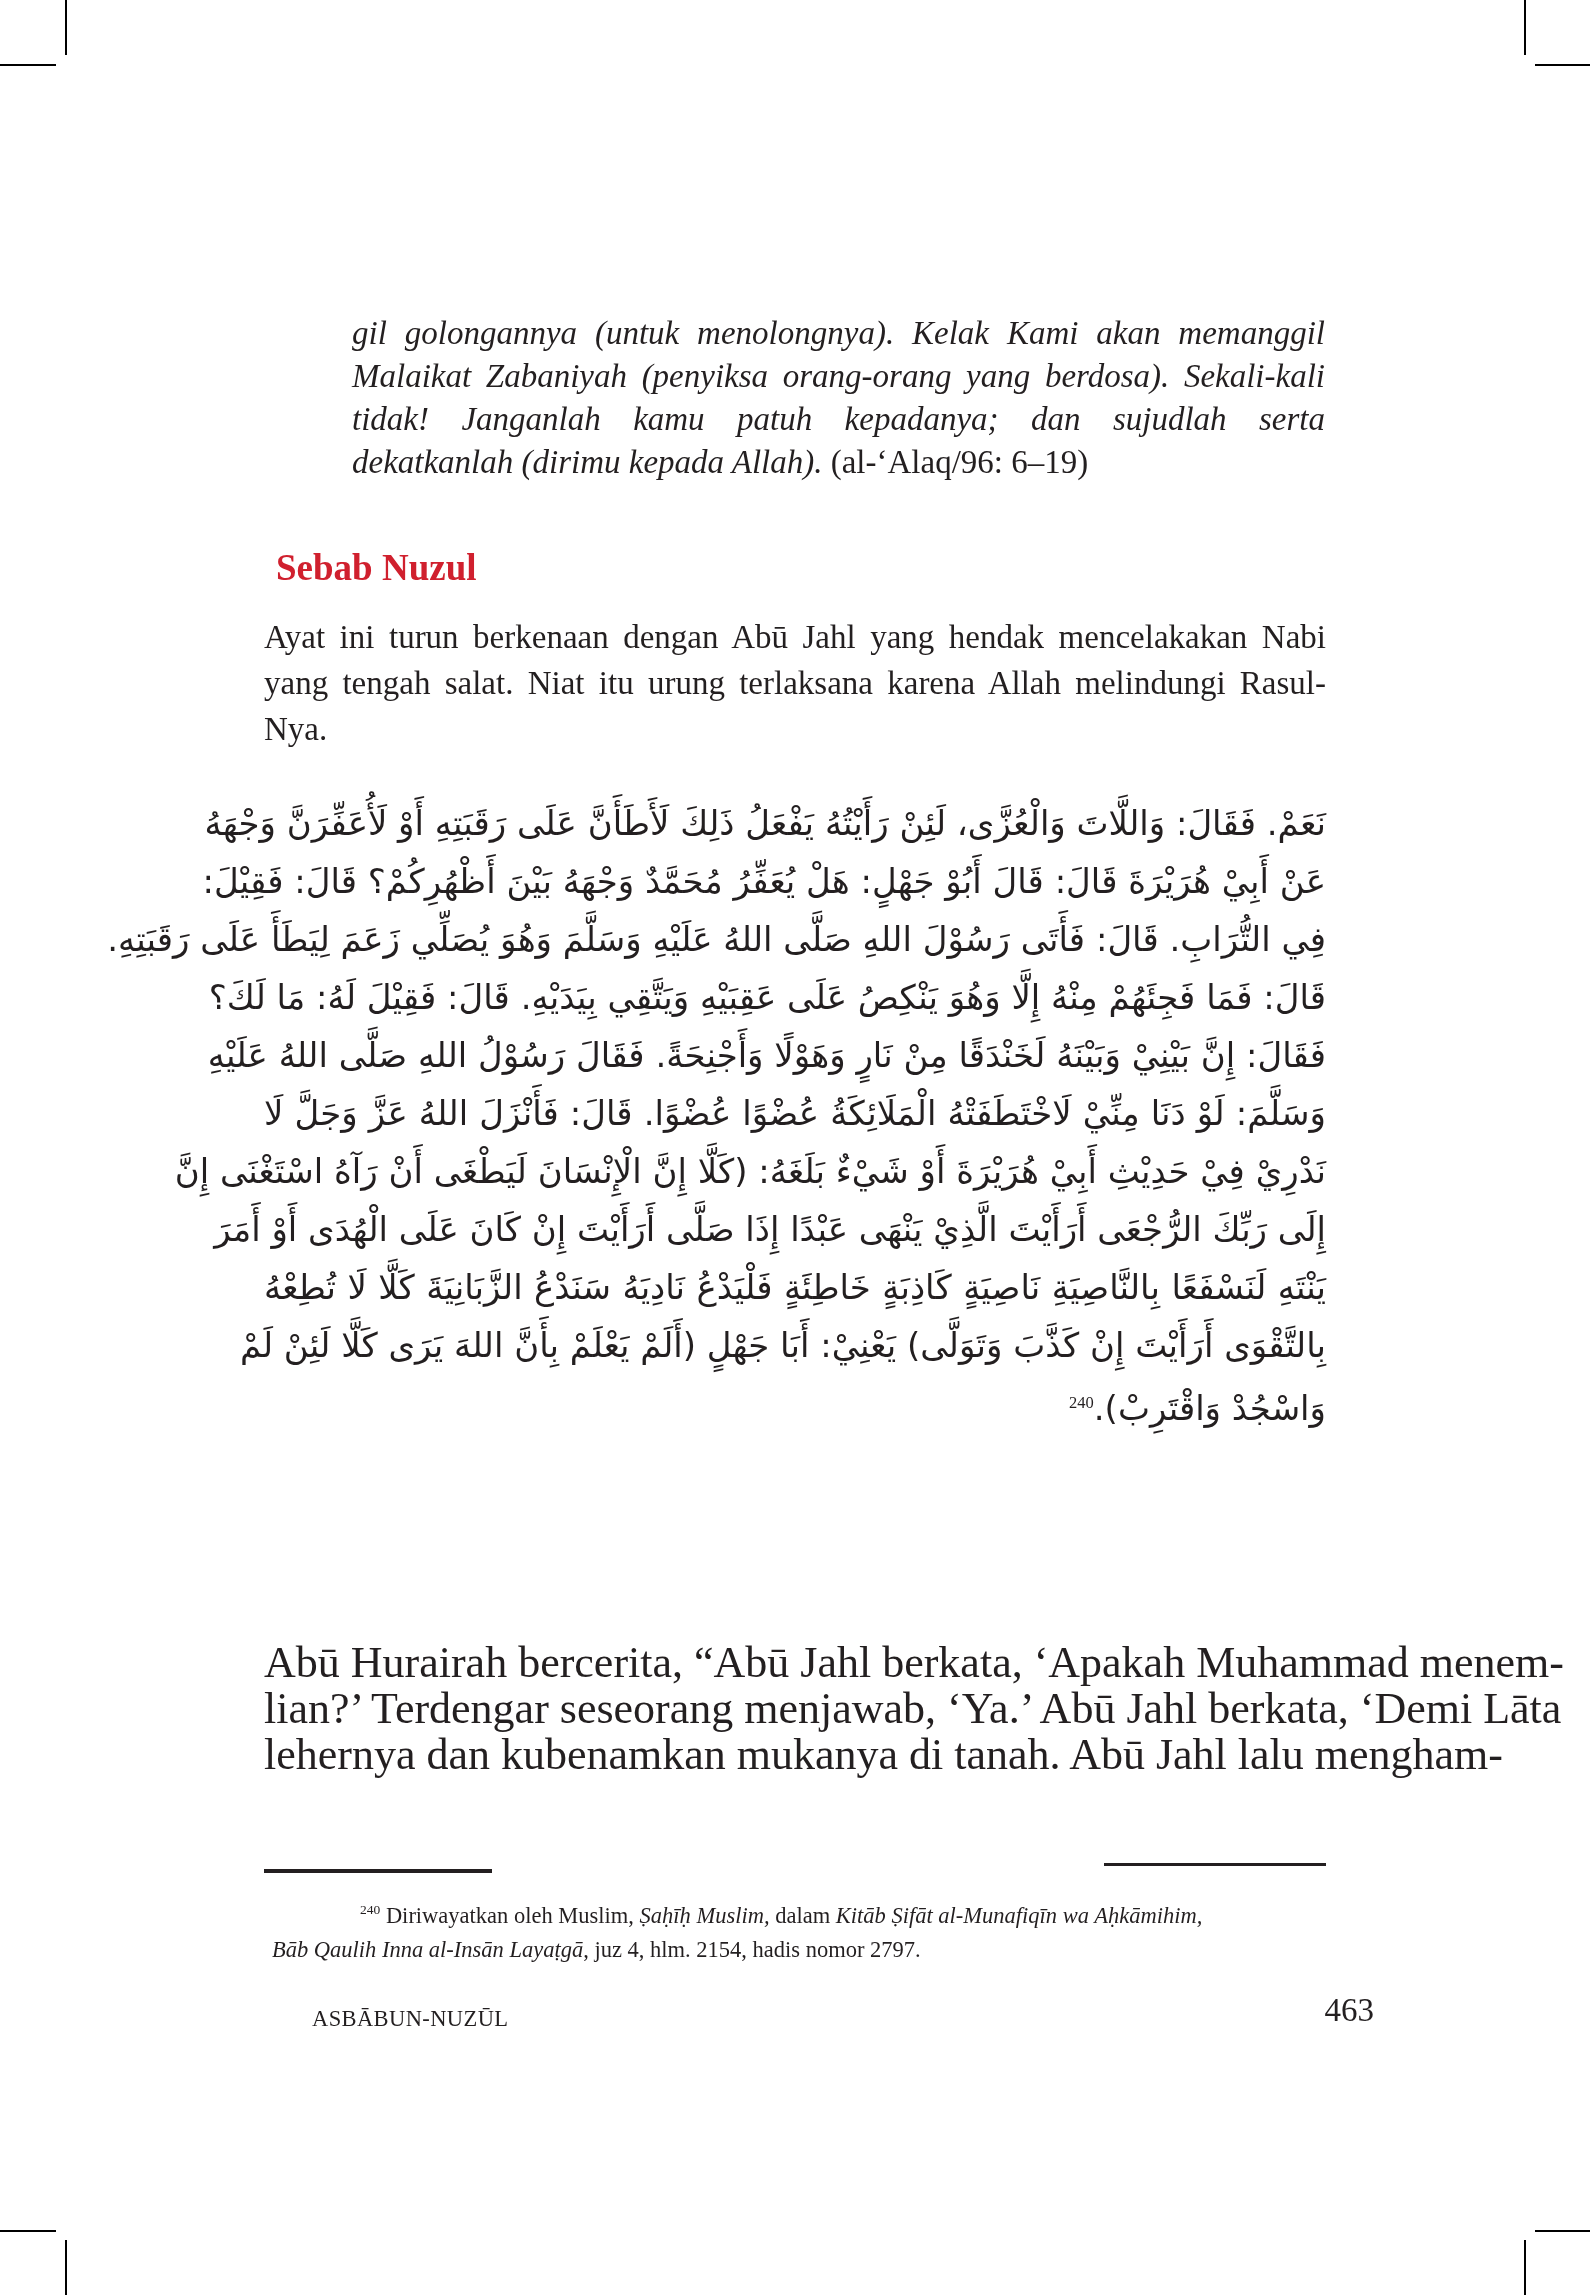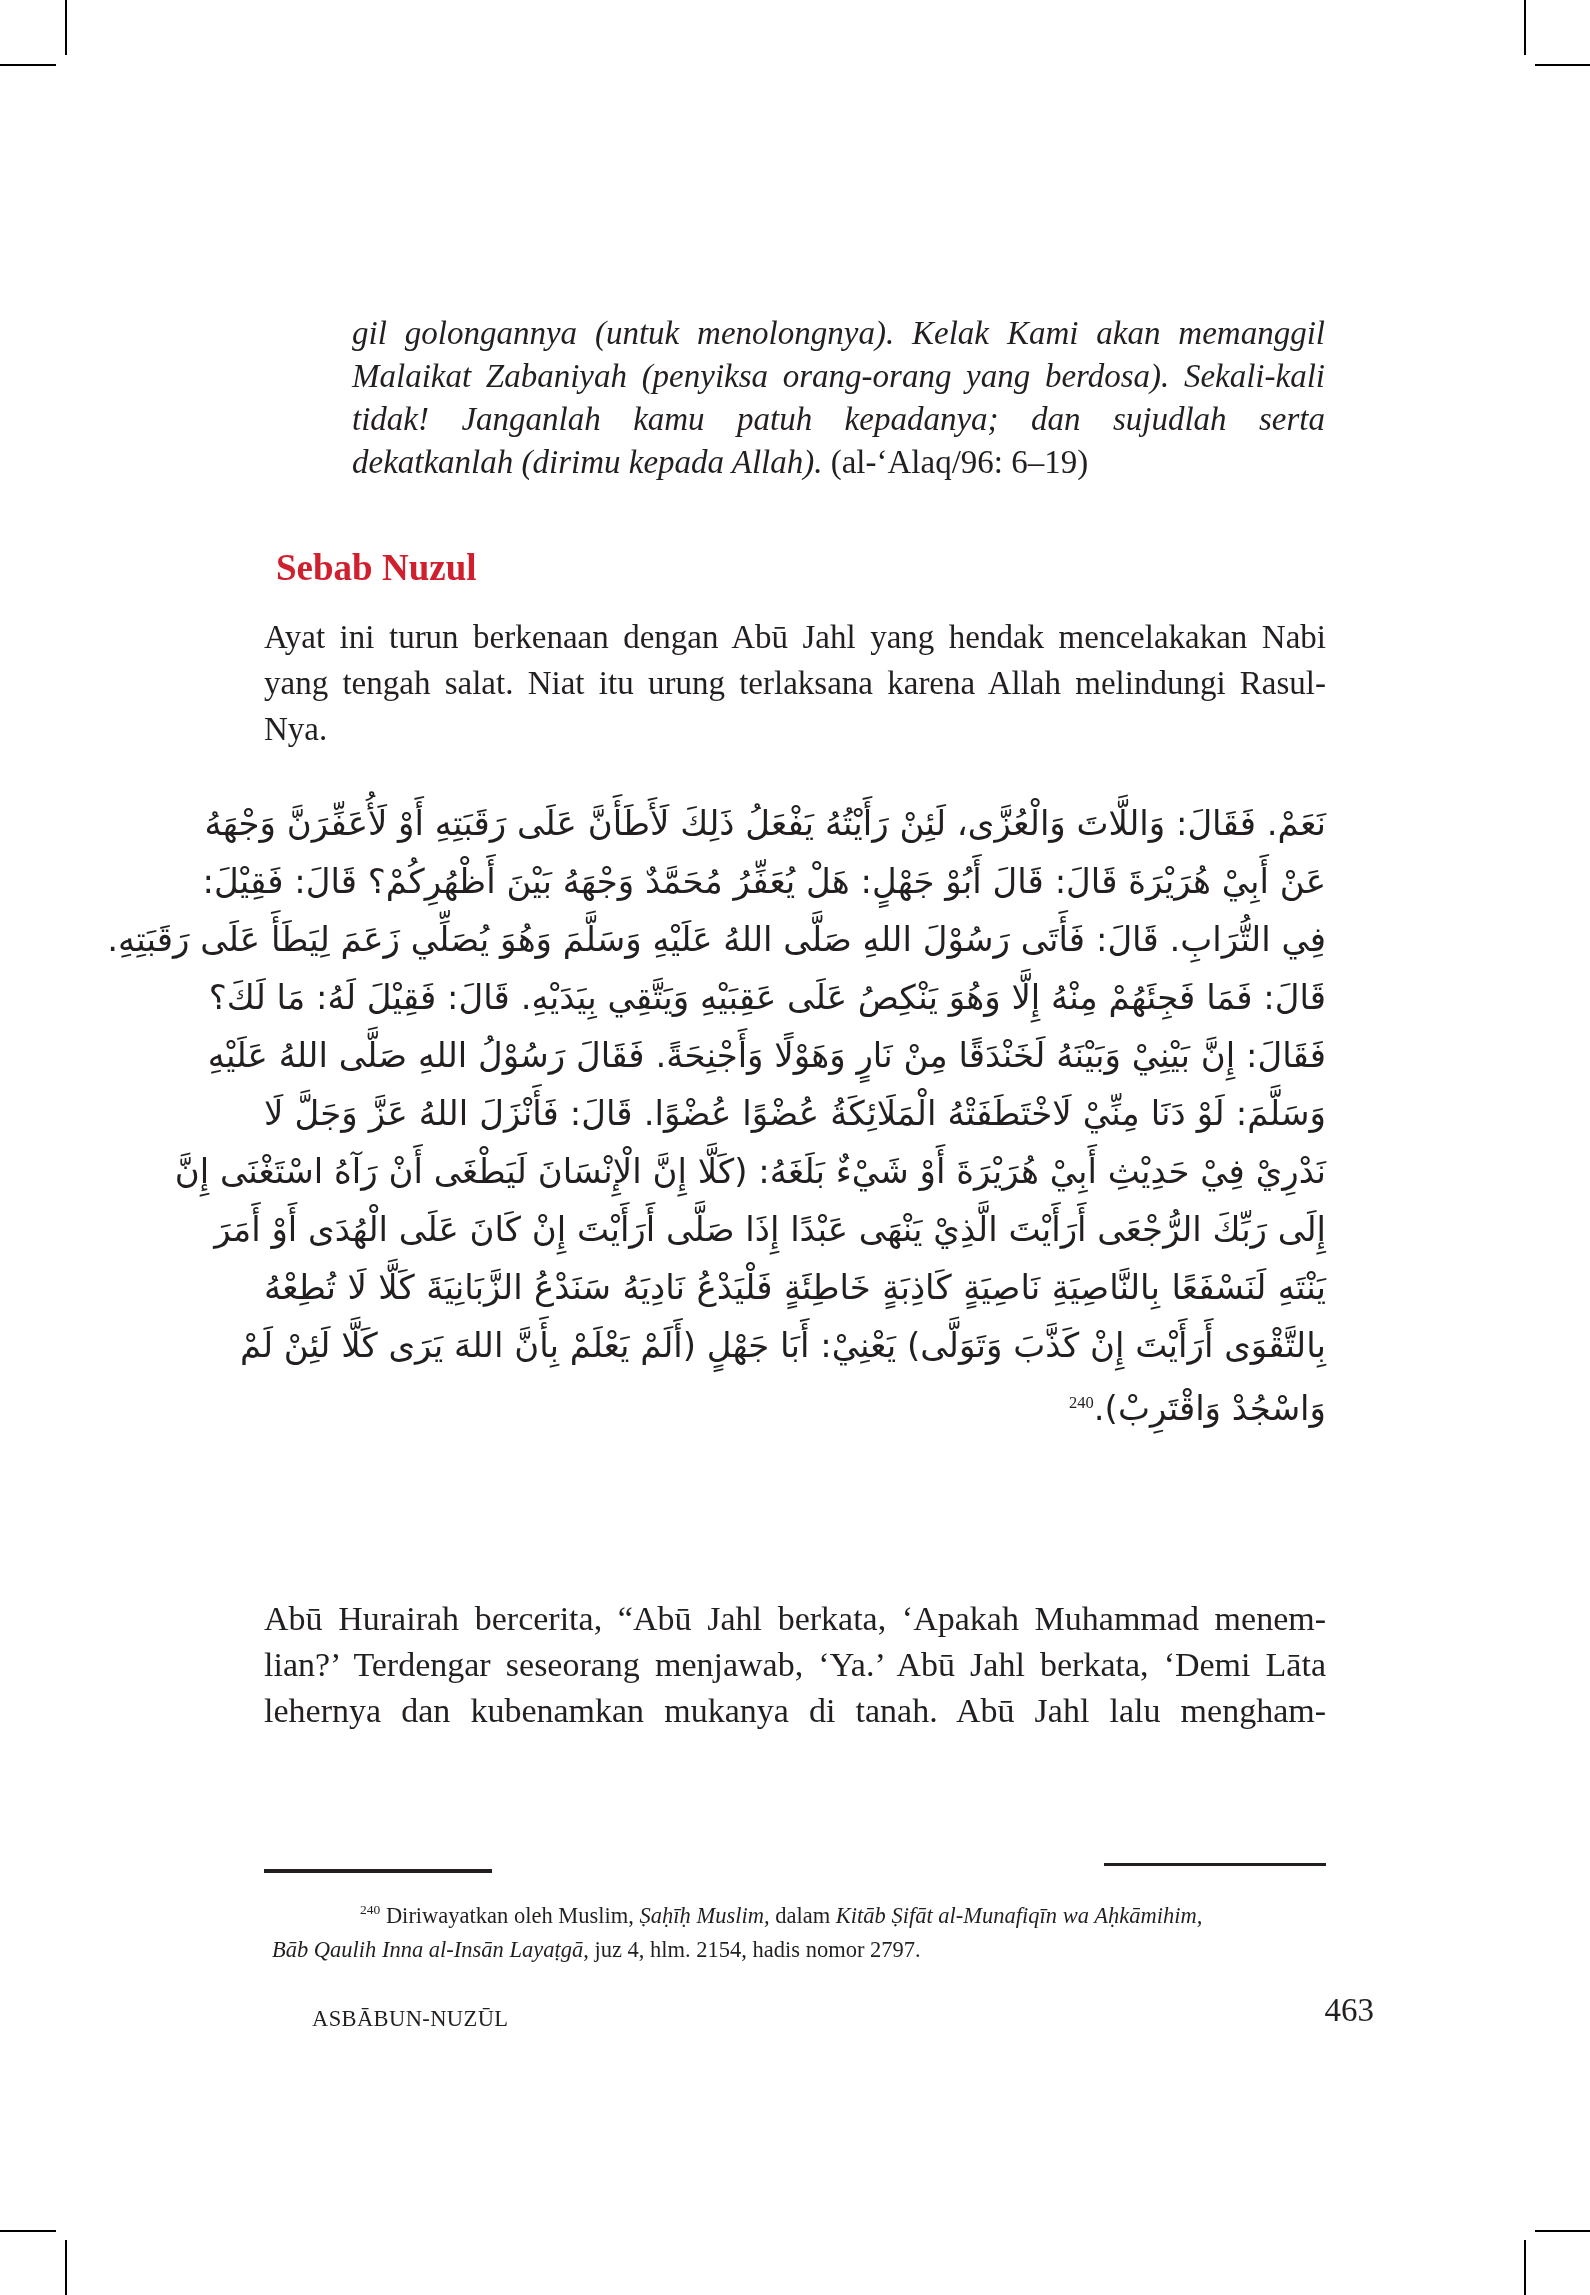--- a/index.html
+++ b/index.html
@@ -13,21 +13,21 @@
     .heading { position: absolute; left: 0; top: 530px; font-size: 37px; font-weight: bold;
                margin: 12px; line-height: 52px; }
     .intro { position: absolute; left: 0; top: 614px; width: 1062px; font-size: 33px;
              line-height: 46px; text-align: justify; margin: 0; }
     .arabic { position: absolute; left: 0; top: 794px; width: 1062px; direction: rtl;
               font-family: "DejaVu Sans", sans-serif; font-size: 34px; line-height: 58px;
               text-align: justify; text-align-last: right; margin: 0; }
     .arabic .line { display: block; white-space: nowrap; text-align: justify; text-align-last: justify; }
     .arabic .line.last { text-align-last: right; }
     .arabic sup { font-family: "Liberation Serif", serif; font-size: 16.5px; vertical-align: super; }
-    .trans { position: absolute; left: 0; top: 1596px; width: 1062px; font-size: 34px;
+    .trans { position: absolute; left: 0; top: 1640px; width: 1062px; font-size: 44px;
              line-height: 46px; margin: 0; }
     .trans .tl { display: block; text-align: justify; text-align-last: justify; white-space: nowrap; }
     .rule-left { position: absolute; left: 0; top: 1869px; width: 228px; height: 3.7px; background: #231f20; }
     .rule-right { position: absolute; left: 840px; top: 1863px; width: 222px; height: 3px; background: #231f20; }
     .footnote { position: absolute; left: 0; top: 1885px; width: 1062px; font-size: 22.5px; line-height: 34px; margin: 8px; }
     .footnote .fl1 { display: block; padding-left: 88px; white-space: nowrap; }
     .footnote .fl2 { display: block; white-space: nowrap; }
     .footnote sup { font-size: 13.5px; vertical-align: super; }
     .footnote i { font-style: italic; }
     .footer { position: absolute; left: 0; top: 1992px; width: 1062px; height: 45px; margin-left: 48px; }

